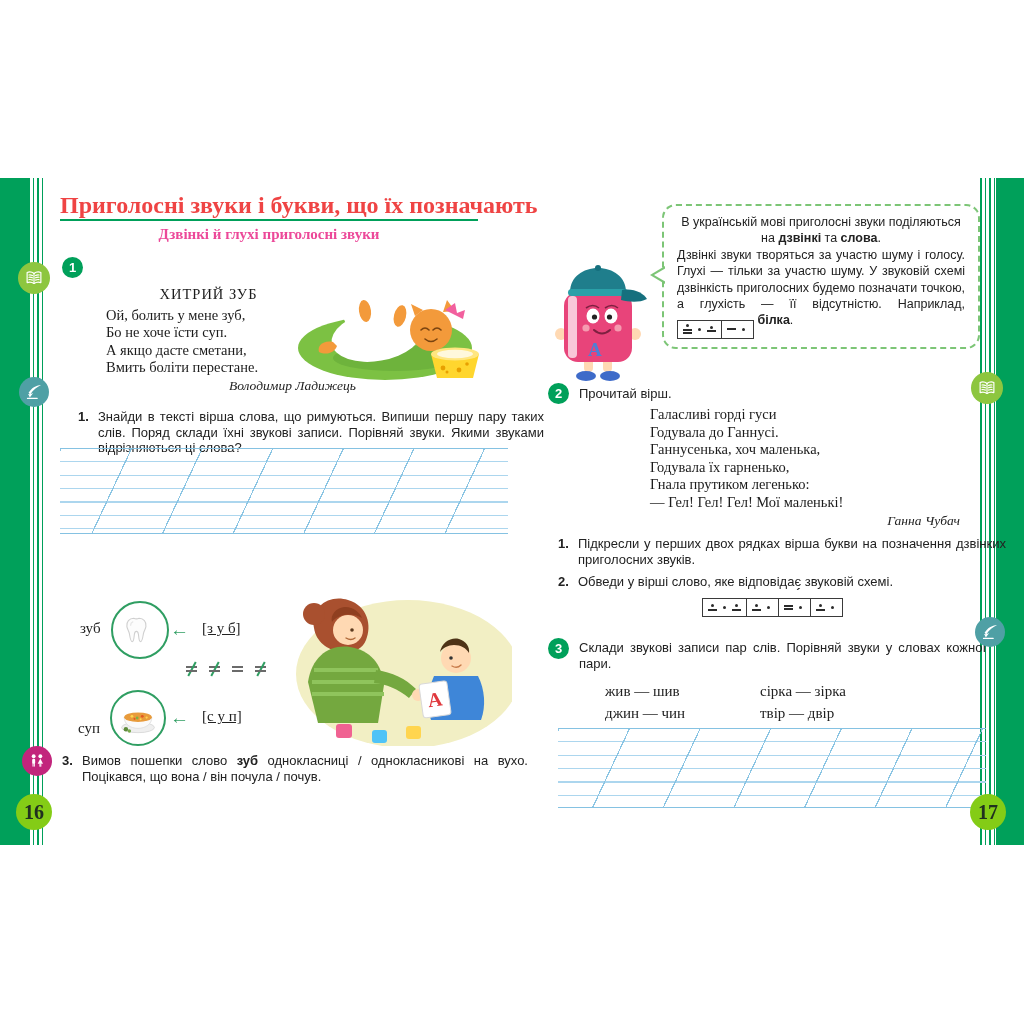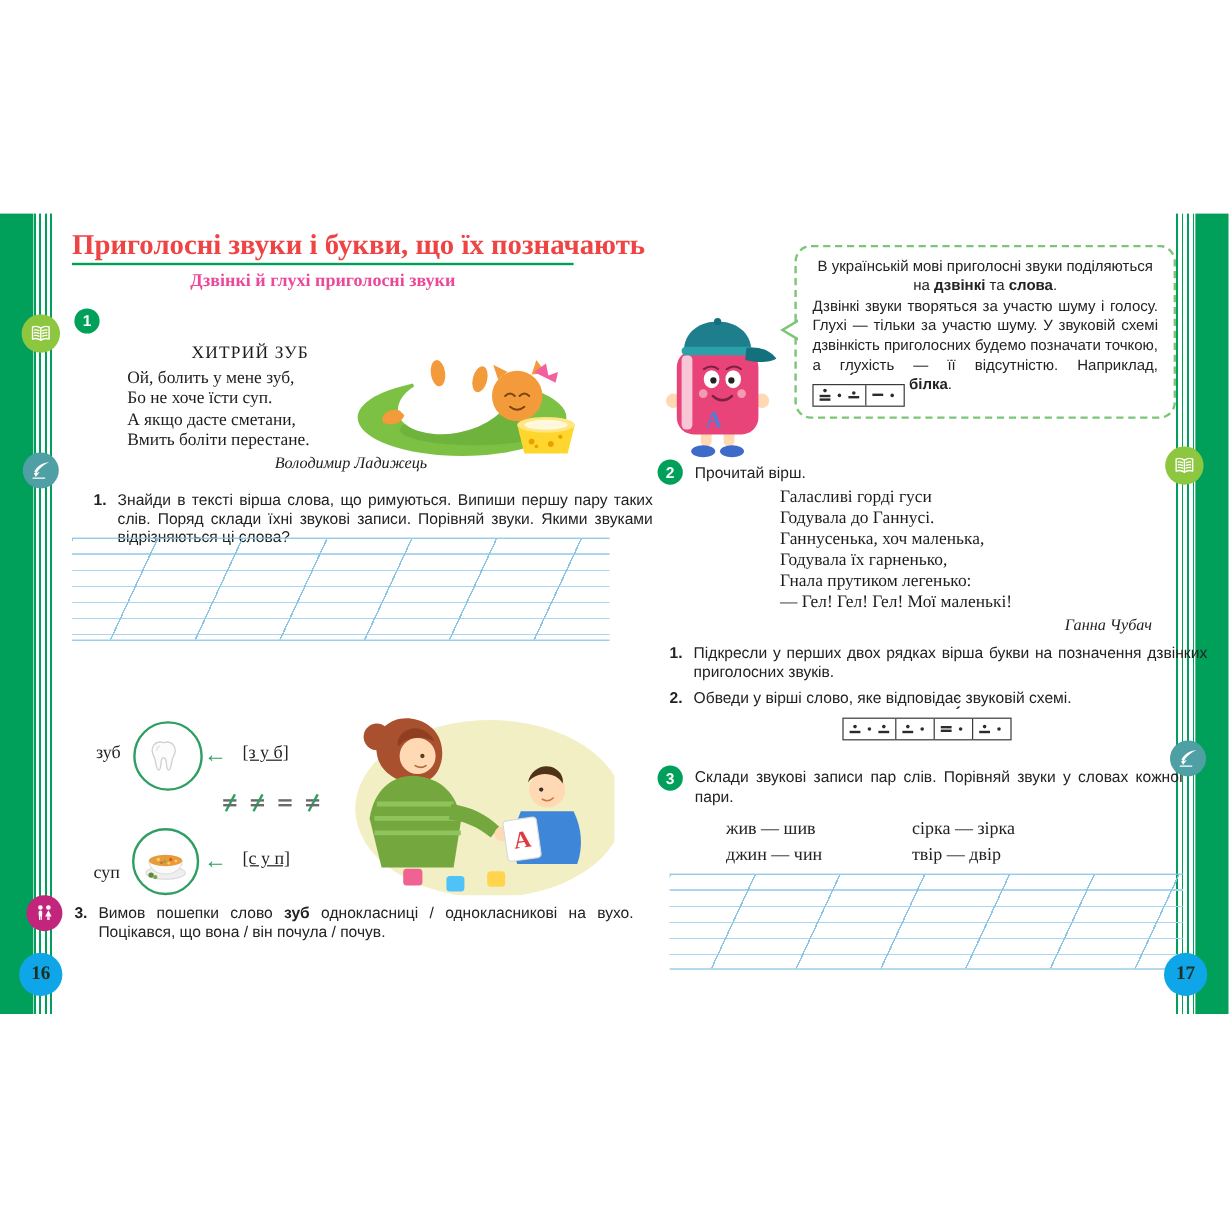--- a/index.html
+++ b/index.html
@@ -11,22 +11,22 @@
   .edge-bar{position:absolute;top:0;bottom:0;width:28px;background:#00A05A;}
   .edge-bar.left{left:0}
   .edge-bar.right{right:0}
   .edge-stripes{position:absolute;top:0;bottom:0;width:16px;
     background:repeating-linear-gradient(to right,#00A05A 0 1.6px,#fff 1.6px 4.6px);}
   .edge-stripes.left{left:28px}
   .edge-stripes.right{right:28px}
 
   .edge-icon{position:absolute;border-radius:50%;display:flex;align-items:center;justify-content:center;z-index:5;}
   .edge-icon svg{display:block}
-  .page-badge{position:absolute;border-radius:50%;background:#0ea5e9;display:flex;align-items:center;justify-content:center;
-    font-family:"Liberation Serif",serif;font-weight:bold;font-size:16px;color:#203020;z-index:5;}
+  .page-badge{position:absolute;border-radius:50%;background:#84cc16;display:flex;align-items:center;justify-content:center;
+    font-family:"Liberation Serif",serif;font-weight:bold;font-size:20px;color:#203020;z-index:5;}
 
   
   .abs{position:absolute;}
   .title{font-family:"Liberation Serif",serif;font-weight:bold;font-size:24px;color:#ef4444;
          border-bottom:2px solid #00A05A;padding-bottom:0;white-space:nowrap;}
   .subtitle{font-family:"Liberation Serif",serif;font-weight:bold;font-size:15px;color:#ec4899;text-align:center;}
   .tasknum{width:21px;height:21px;border-radius:50%;background:#00A05A;color:#fff;font-weight:bold;
            font-size:13px;display:flex;align-items:center;justify-content:center;}
   .body-text{font-size:13px;line-height:15.6px;text-align:justify;}
   .body-text b.num{display:inline-block;width:20px;margin-left:-20px;}

